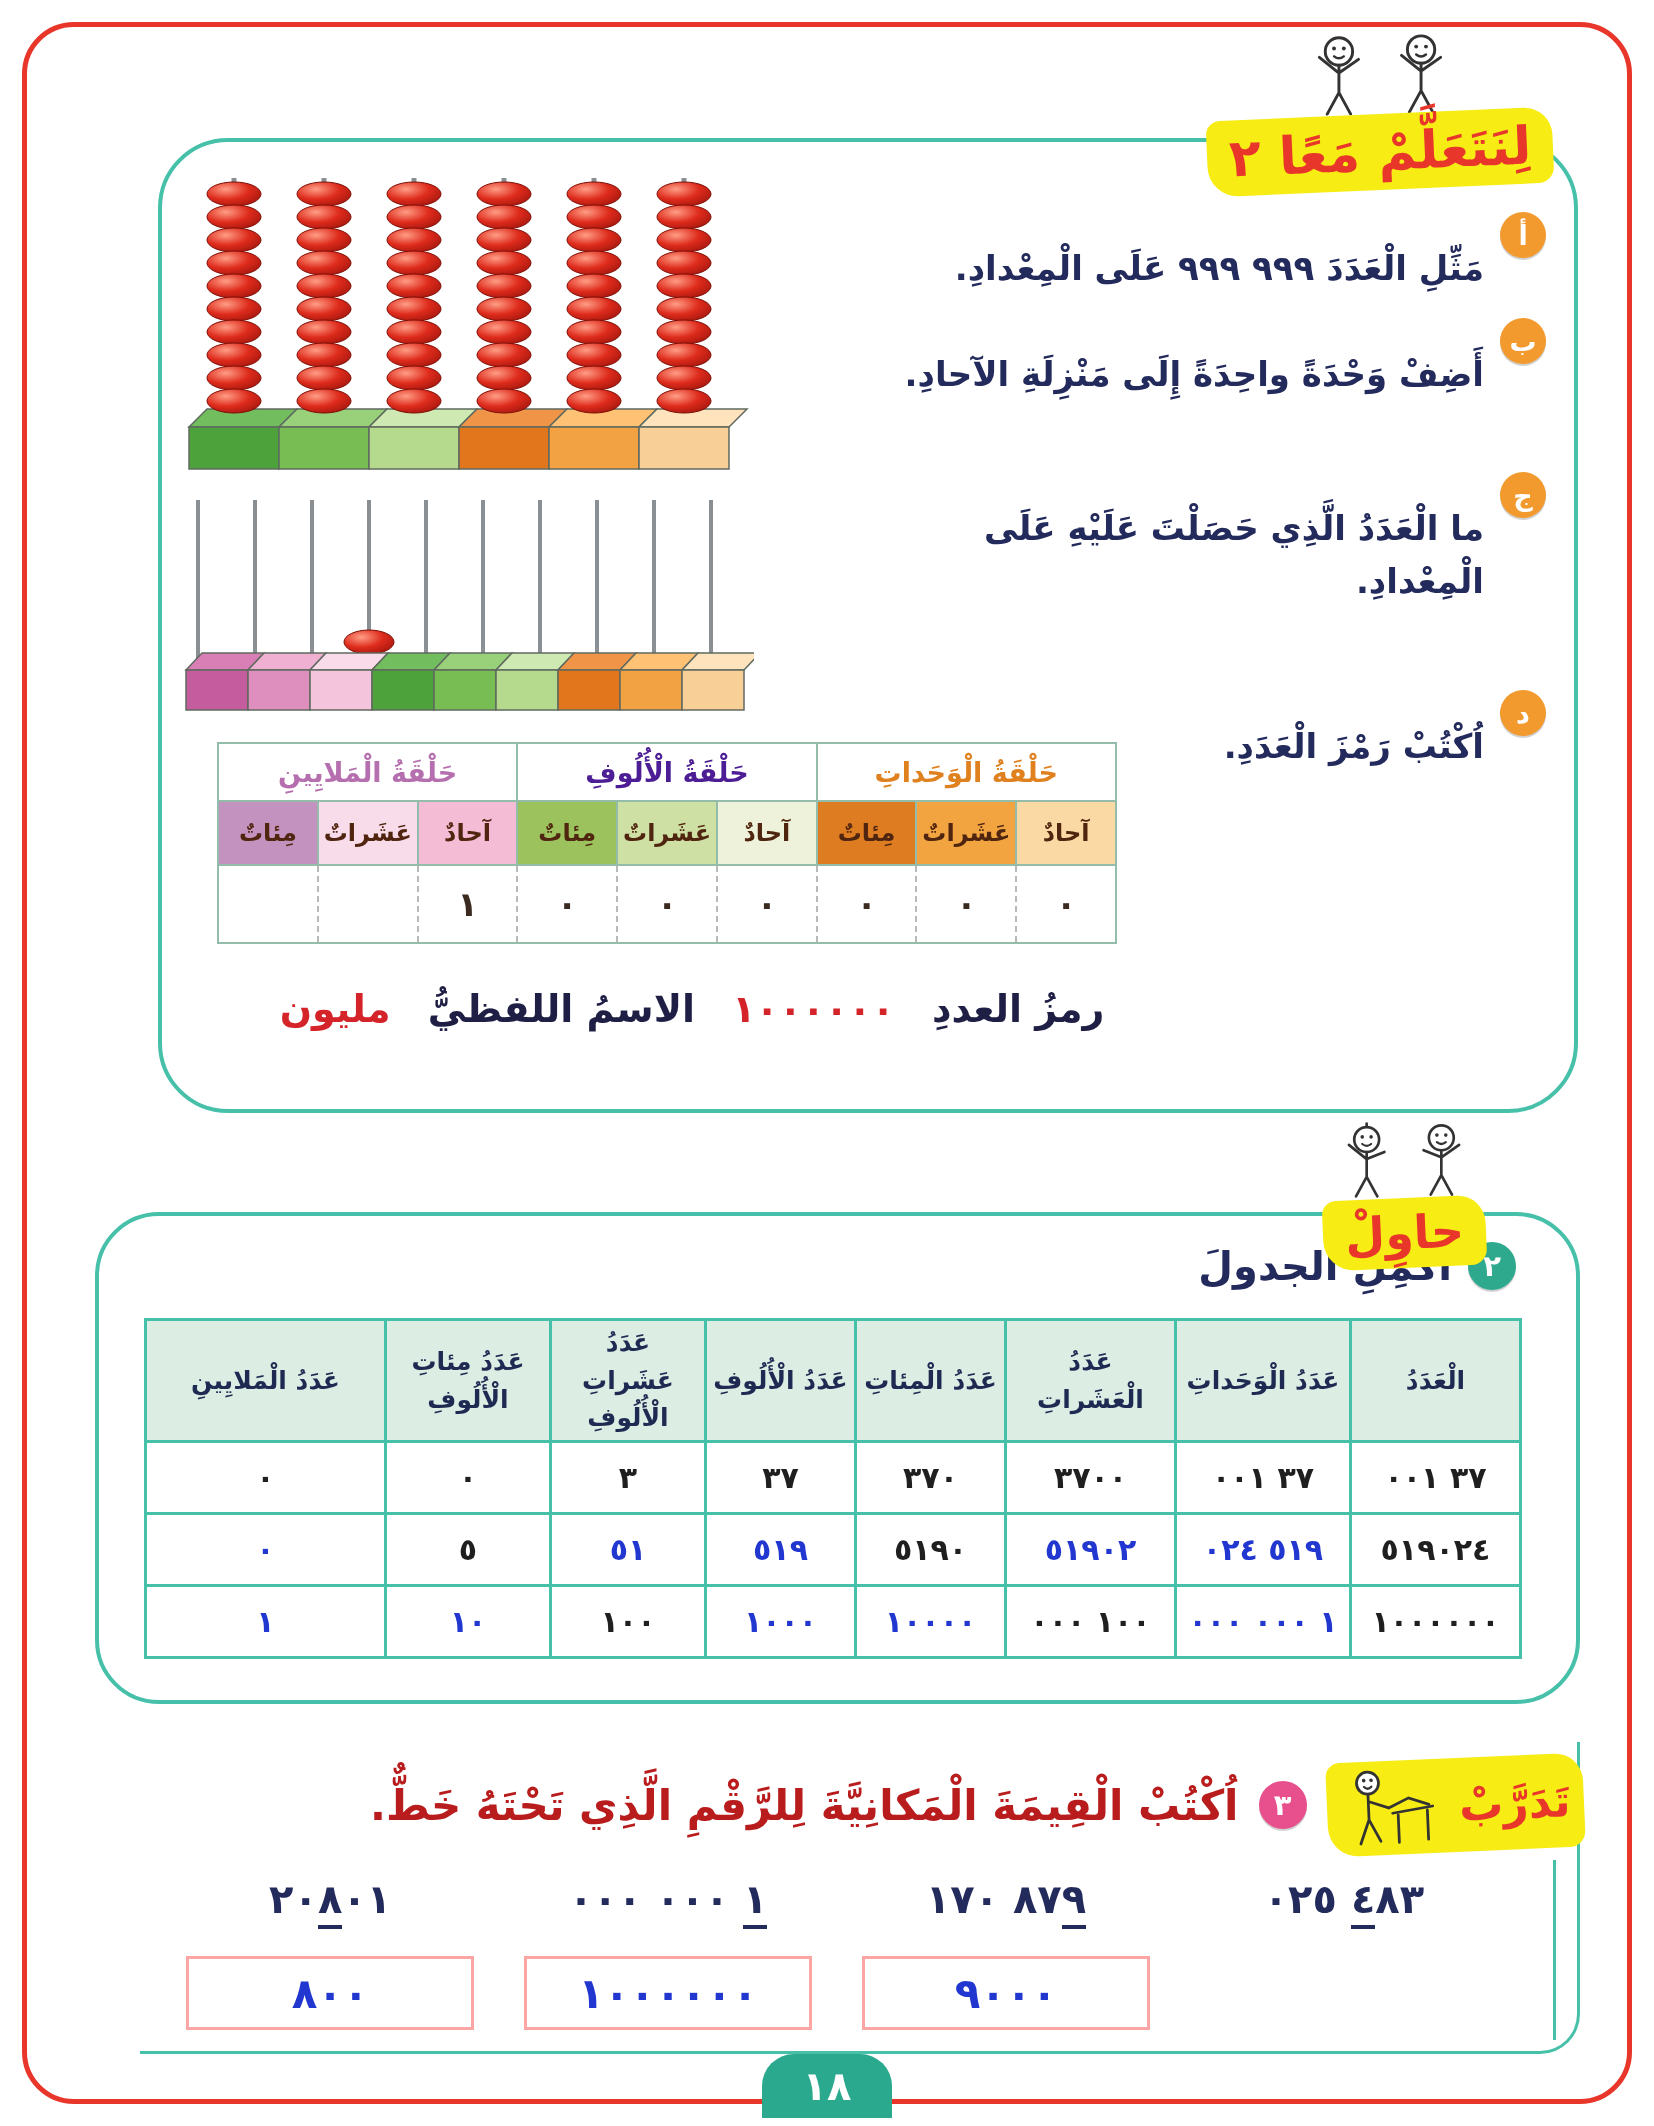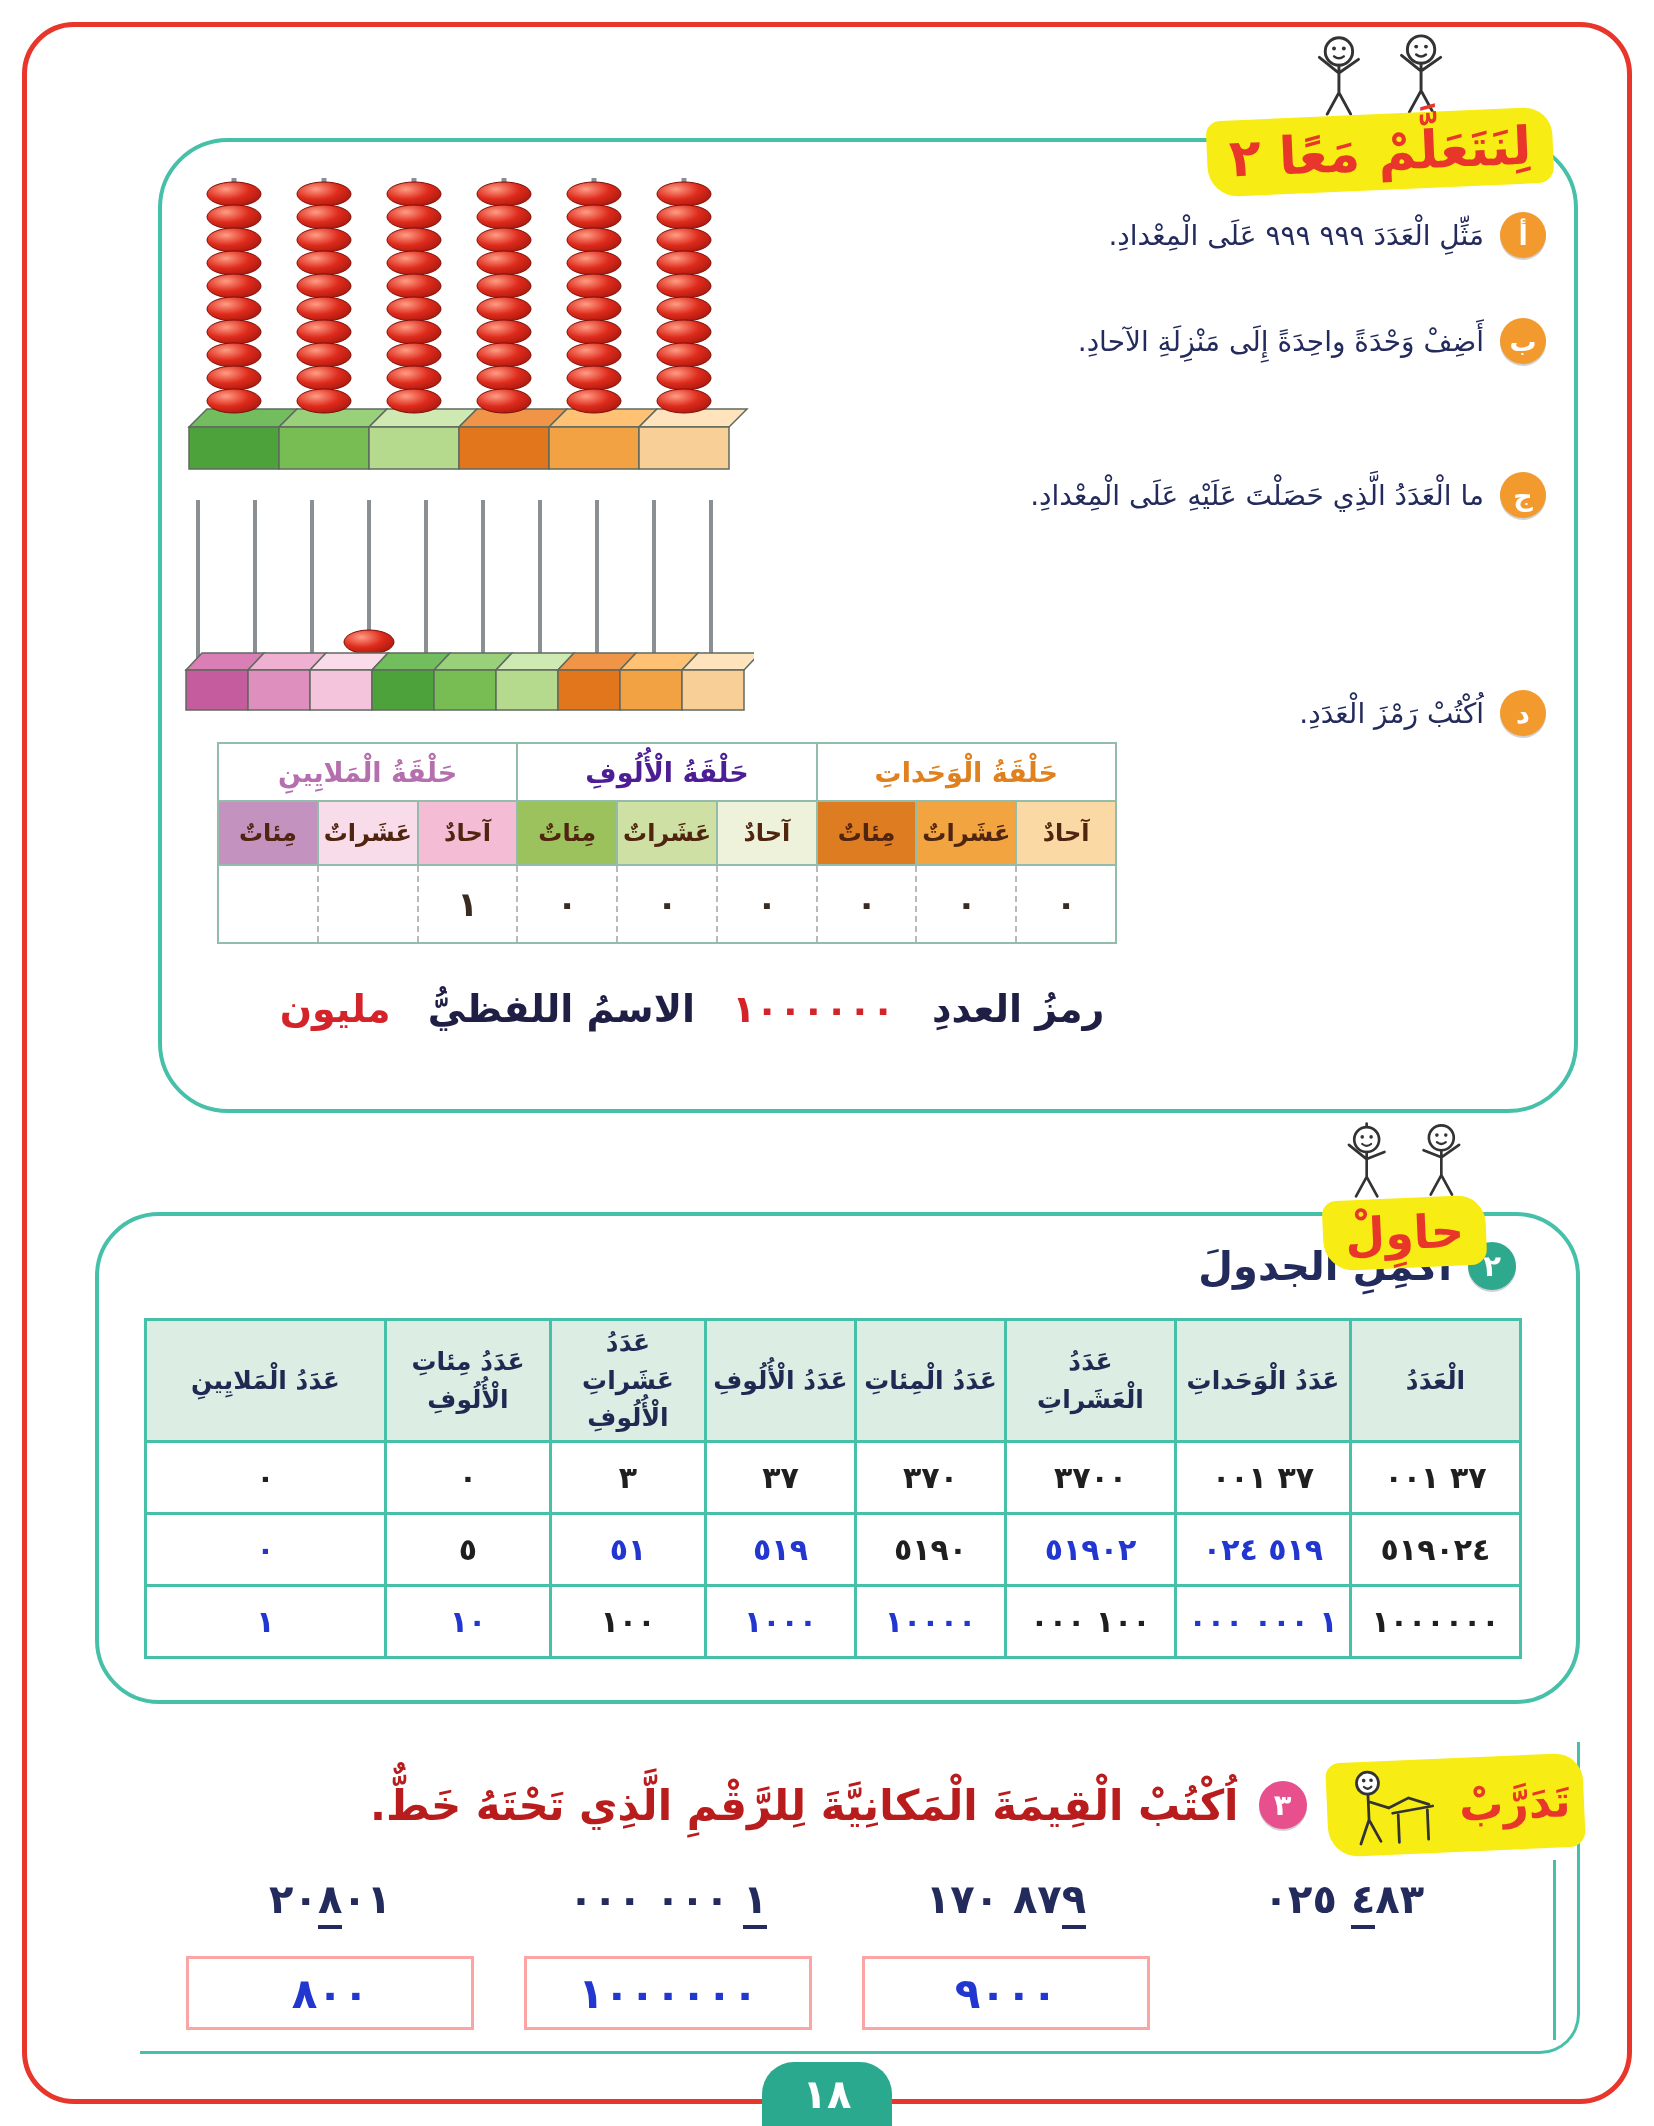--- a/index.html
+++ b/index.html
@@ -25,21 +25,21 @@
 
   
   .learn-box { position:absolute; left:158px; top:138px; width:1420px; height:975px; border:4px solid #47c0aa; border-radius:70px; background:#fff; }
   .try-box { position:absolute; left:95px; top:1212px; width:1485px; height:492px; border:4px solid #47c0aa; border-radius:64px; background:#fff; }
   .abacus1 { position:absolute; left:12px; top:22px; }
   .abacus2 { position:absolute; left:12px; top:330px; }
 
   
   .item { position:absolute; right:28px; display:flex; gap:16px; align-items:flex-start; }
   .badge { flex:0 0 auto; width:46px; height:46px; border-radius:50%; background:#f29a2e; color:#fff; font-weight:bold; font-size:27px; display:flex; align-items:center; justify-content:center; box-shadow:0 2px 0 rgba(0,0,0,.18); }
-  .item .txt { font-size:28px; font-weight:normal; color:#232a5c; line-height:1.55; padding-top:2px; }
+  .item .txt { font-size:34px; font-weight:bold; color:#232a5c; line-height:1.55; padding-top:2px;margin-top:28px; }
   .item-a { top:70px;  width:800px; }
   .item-b { top:176px; width:800px; }
   .item-j { top:330px; width:680px; }
   .item-d { top:548px; width:680px; }
 
   
   .pv-table { position:absolute; left:55px; top:600px; width:900px; border-collapse:collapse; direction:rtl; border:2px solid #93bcaa; background:#fff; }
   .pv-table th, .pv-table td { border:2px solid #93bcaa; text-align:center; }
   .pv-groups th { height:58px; font-size:27px; font-weight:bold; background:#fff; }
   .pv-sub th { height:64px; font-size:24px; font-weight:bold; color:#50250f; width:100px; }
@@ -64,21 +64,21 @@
 
   
   .l-frame { position:absolute; right:74px; left:140px; top:1742px; height:312px; border-right:3.5px solid #47c0aa; border-bottom:3.5px solid #47c0aa; border-radius:0 0 40px 0; }
   .l-frame2 { position:absolute; right:98px; top:1860px; height:180px; width:0; border-right:3.5px solid #47c0aa; }
   .practice { position:absolute; top:1876px; right:150px; left:170px; display:flex; justify-content:space-between; }
   .prob { width:24%; display:flex; flex-direction:column; align-items:center; gap:34px; }
   .prob .number { font-size:40px; font-weight:bold; color:#232a5c; direction:ltr; unicode-bidi:isolate; white-space:nowrap; }
   .prob .u { border-bottom:4px solid #232a5c; padding-bottom:3px; }
   .answer-box { width:90%; max-width:310px; height:74px; border:3px solid #fca5a5; background:#fff; display:flex; align-items:center; justify-content:center; font-size:42px; font-weight:bold; color:#2137cf; direction:ltr; }
 
-  .page-tab { position:absolute; bottom:0; left:50%; transform:translateX(-50%); width:130px; height:64px; background:#2ba98f; border-radius:32px 32px 0 0; display:flex; align-items:center; justify-content:center; color:#fff; font-size:40px; font-weight:bold; z-index:6; }
+  .page-tab { position:absolute; bottom:8px; left:50%; transform:translateX(-50%); width:130px; height:64px; background:#2ba98f; border-radius:32px 32px 0 0; display:flex; align-items:center; justify-content:center; color:#fff; font-size:40px; font-weight:bold; z-index:6; }
 </style>
 </head>
 <body>
 
 <div class="page">
   <div class="frame"></div>
 
   <div class="hdr hdr1">
     <svg width="180" height="88" viewBox="0 0 180 90">
       <g fill="none" stroke="#333" stroke-width="3" stroke-linecap="round">

